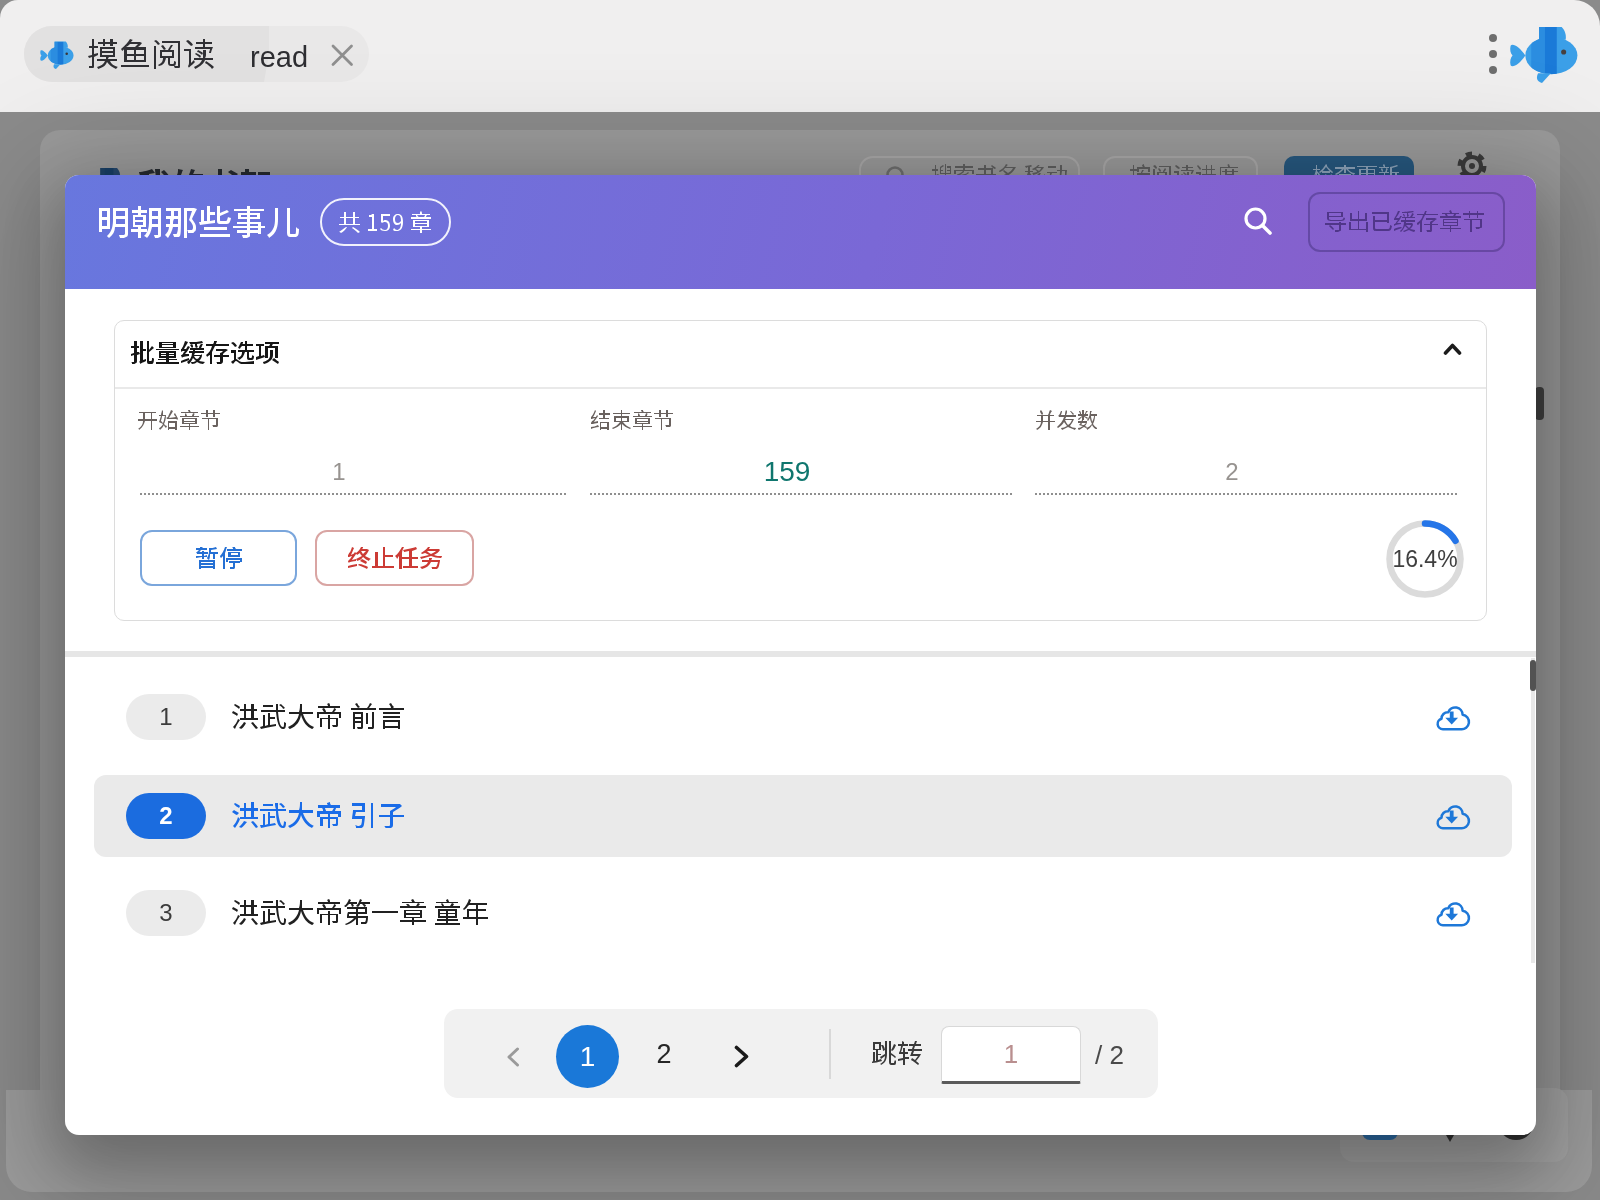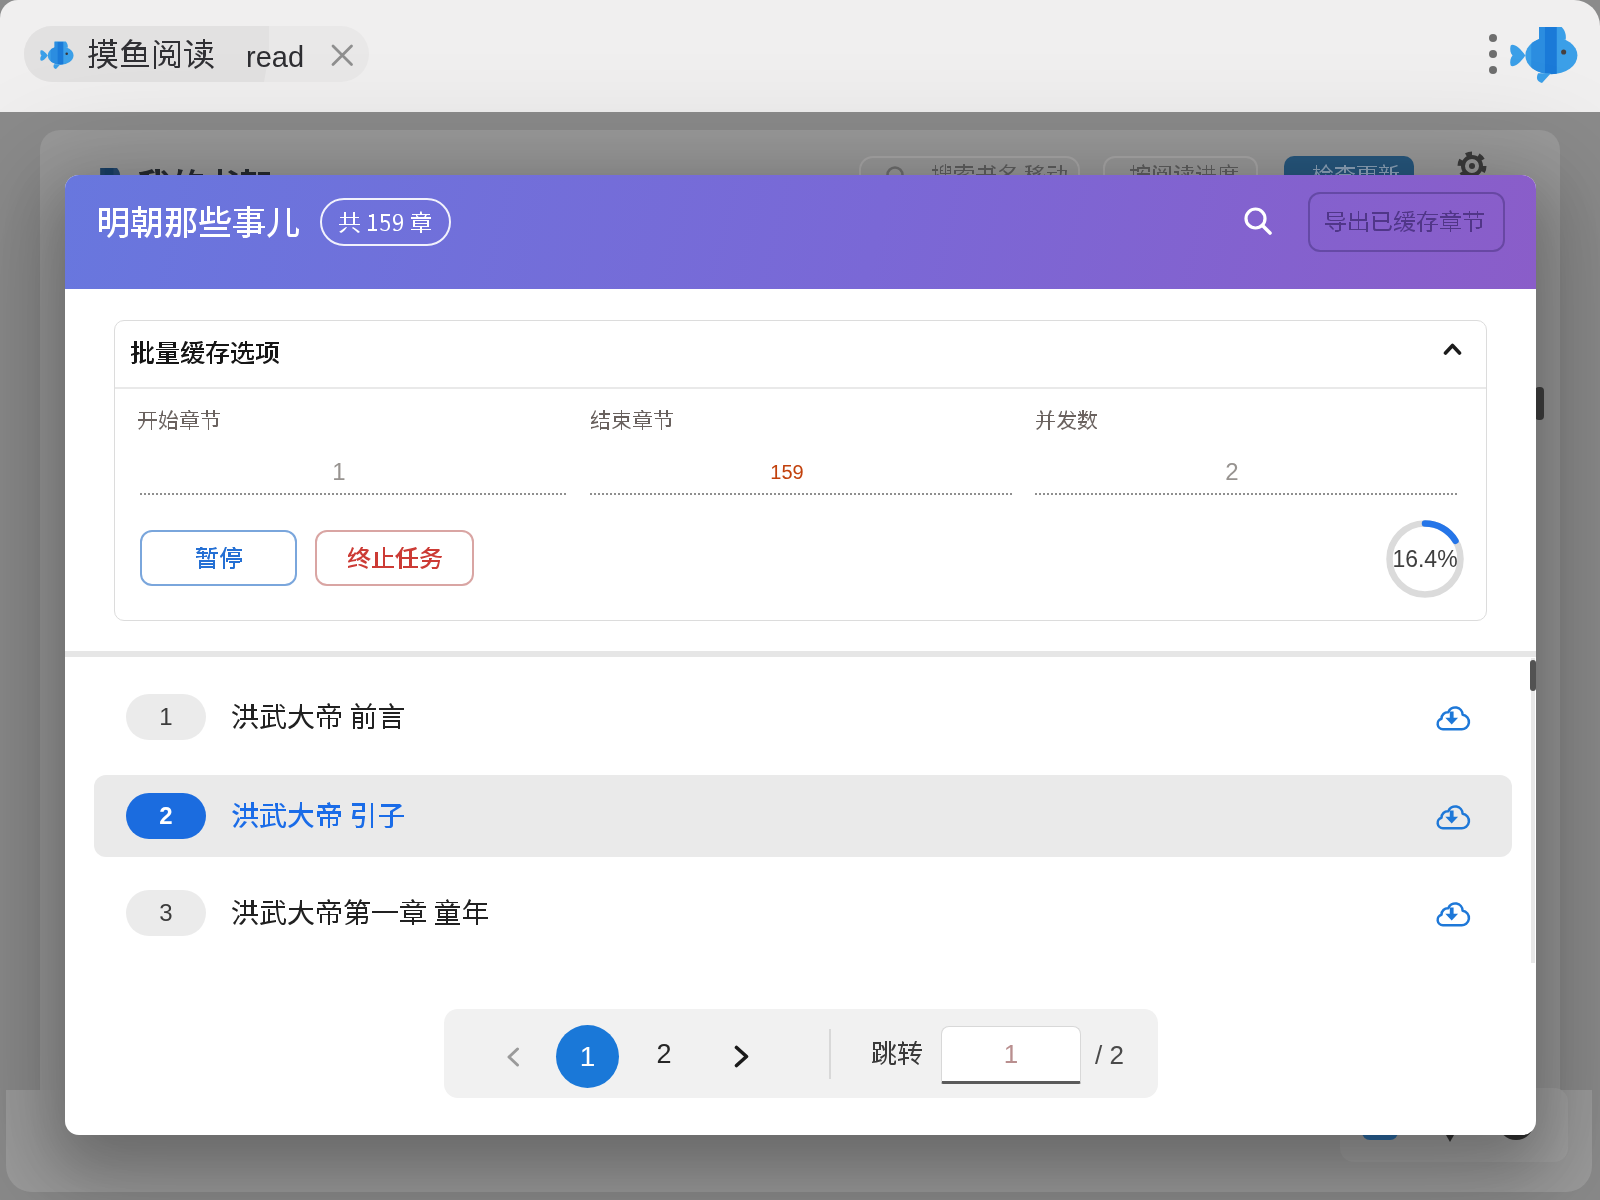--- a/index.html
+++ b/index.html
@@ -19,21 +19,21 @@
 <path d="M30 0 L53 0 C56 3 58 8 57 13 L30 13 Z" fill="#3b9fe8"></path>
 <ellipse cx="42.5" cy="29" rx="26.5" ry="19" fill="#3b9fe8"></ellipse>
 <path d="M22 0 h14 v52 h-14 z" fill="#2b8de0" clip-path="url(#fc40)"></path>
 <path d="M36 0 h12 v52 h-12 z" fill="#1a7ad8" clip-path="url(#fc40)"></path>
 <path d="M29 47 L42 47 L33 57 C27 55 27 51 29 47 Z" fill="#3b9fe8"></path>
 <circle cx="55" cy="25.5" r="2.6" fill="#3a3436"></circle>
 </svg>
 <svg style="position:absolute;left:87px;top:34px;overflow:visible" width="130" height="40">
       <path transform="translate(0,32)" fill="#303034" d="M15 -13H26V-11H15ZM15 -17H26V-15H15ZM23 -27V-24H18V-27H16V-24H11V-22H16V-20H18V-22H23V-20H26V-22H30V-24H26V-27ZM13 -19V-9H19C19 -8 19 -7 19 -7H10V-5H18C17 -2 14 -0 10 1C10 1 11 2 11 3C17 1 19 -1 20 -4C22 -1 25 1 29 3C30 2 30 1 31 1C27 -0 24 -2 23 -5H30V-7H21C21 -7 21 -8 22 -9H28V-19ZM5 -27V-20H2V-18H5V-11L1 -10L2 -8L5 -9V-0C5 0 5 0 5 0C4 0 3 0 2 0C2 1 2 2 2 2C4 2 6 2 6 2C7 2 7 1 7 -0V-9L11 -11L11 -13L7 -12V-18H11V-20H7V-27Z M34 -1V1H62V-1ZM40 -10H47V-6H40ZM49 -10H57V-6H49ZM40 -16H47V-12H40ZM49 -16H57V-12H49ZM43 -27C41 -24 38 -20 34 -17C34 -17 35 -16 35 -15C36 -16 37 -16 37 -17V-4H59V-19H51C53 -20 54 -22 55 -23L53 -24L53 -24H44C45 -25 45 -26 46 -26ZM39 -19C41 -20 42 -21 43 -22H51C50 -21 49 -20 48 -19Z M75 -14H85V-10H75ZM67 -20V3H69V-20ZM67 -25C69 -24 70 -22 71 -21L73 -22C72 -23 71 -25 69 -26ZM74 -20C75 -19 76 -17 77 -16H73V-8H76C76 -5 75 -3 71 -1C71 -1 72 -0 72 0C77 -1 78 -4 79 -8H81V-3C81 -1 82 -0 84 -0C84 -0 86 -0 87 -0C88 -0 89 -1 89 -4C89 -4 88 -5 87 -5C87 -3 87 -2 86 -2C86 -2 84 -2 84 -2C83 -2 83 -2 83 -3V-8H87V-16H83C84 -18 85 -19 86 -21L84 -21C83 -20 82 -18 81 -16H77L79 -17C78 -18 77 -20 76 -21ZM75 -25V-23H91V-0C91 0 91 0 90 0C90 0 88 0 87 0C87 1 88 2 88 2C90 2 91 2 92 2C93 2 93 1 93 -0V-25Z M110 -14C112 -14 114 -12 115 -11L116 -13C115 -14 113 -15 111 -16ZM108 -12C110 -11 112 -9 113 -8L114 -10C113 -11 111 -12 109 -13ZM118 -3C120 -2 124 1 125 3L127 1C125 -1 122 -3 119 -5ZM99 -25C101 -23 103 -21 104 -20L106 -21C105 -23 103 -25 101 -26ZM108 -19V-17H123C123 -16 122 -14 122 -13L124 -13C124 -14 125 -17 126 -19L124 -19L124 -19H118V-22H125V-24H118V-27H116V-24H109V-22H116V-19ZM116 -16V-12C116 -11 116 -9 116 -8H107V-6H115C114 -3 111 -1 107 1C107 1 108 2 108 3C114 0 117 -3 118 -6H126V-8H118C119 -9 119 -11 119 -12V-16ZM97 -17V-15H102V-3C102 -1 101 -0 101 0C101 1 102 1 102 2V2C102 1 103 1 108 -4C108 -4 107 -5 107 -6L104 -3V-17Z"></path>
     </svg>
-<div class="abs" style="left:240px;top:41px;width:70px;height:34px;font-size:29px;color:#2e2e32;text-align:center;">read</div>
+<div class="abs" style="left:250px;top:41px;width:70px;height:34px;font-size:29px;color:#2e2e32;">read</div>
 <svg class="abs" style="left:330px;top:43px" width="25" height="25">
       <path d="M3 3 L21.5 21.5 M21.5 3 L3 21.5" stroke="#8f8f8f" stroke-width="2.8" stroke-linecap="round"></path>
     </svg>
 <svg class="abs" style="left:1486px;top:31px" width="16" height="48">
       <circle cx="7" cy="7" r="4" fill="#6e6e6e"></circle>
       <circle cx="7" cy="23" r="4" fill="#6e6e6e"></circle>
       <circle cx="7" cy="39" r="4" fill="#6e6e6e"></circle>
     </svg>
 <svg class="abs" style="left:1509px;top:27px" width="70" height="57" viewBox="0 0 70 58">
 <clipPath id="fc1509">
@@ -122,21 +122,21 @@
 <svg style="position:absolute;left:72px;top:232px;overflow:visible" width="86" height="26">
         <path transform="translate(0,21)" fill="#6a625f" d="M14 -15V-9H8V-10V-15ZM1 -9V-7H6C6 -4 5 -2 1 1C2 1 2 1 2 2C6 -1 7 -4 8 -7H14V2H15V-7H20V-9H15V-15H19V-16H2V-15H6V-10L6 -9Z M31 -7V2H32V1H38V2H40V-7ZM32 -1V-5H38V-1ZM30 -9C31 -9 32 -9 39 -9C40 -9 40 -8 40 -8L41 -9C41 -10 39 -13 38 -15L37 -14C37 -13 38 -12 39 -11L32 -10C33 -12 35 -15 36 -17L34 -18C33 -15 31 -12 31 -11C30 -11 30 -10 29 -10C30 -10 30 -9 30 -9ZM25 -12H28C27 -9 27 -7 26 -5C25 -6 25 -6 24 -7C24 -8 25 -10 25 -12ZM22 -6C23 -5 25 -5 26 -4C25 -2 23 -0 22 0C22 1 23 1 23 2C24 1 26 -1 27 -3C27 -2 28 -1 29 -0L30 -2C29 -2 28 -3 27 -4C28 -6 29 -9 29 -13L28 -13L28 -13H26C26 -15 26 -16 26 -17L25 -18C25 -16 24 -15 24 -13H22V-12H24C23 -10 23 -8 22 -6Z M47 -6H58V-5H47ZM47 -9H58V-7H47ZM45 -10V-4H52V-2H43V-1H52V2H53V-1H62V-2H53V-4H60V-10ZM48 -14C48 -14 48 -13 48 -12H43V-11H62V-12H57C57 -13 57 -14 58 -14L56 -15C56 -14 55 -13 55 -12H50C50 -13 49 -14 49 -15ZM51 -18C51 -17 52 -16 52 -16H44V-15H61V-16H54C53 -17 53 -17 53 -18Z M65 -10V-9H71V2H72V-9H79V-3C79 -3 79 -3 79 -3C78 -3 77 -3 75 -3C76 -2 76 -2 76 -1C78 -1 79 -1 80 -1C81 -2 81 -2 81 -3V-10ZM76 -18V-15H71V-18H69V-15H64V-14H69V-11H71V-14H76V-11H78V-14H83V-15H78V-18Z"></path>
       </svg>
 <svg style="position:absolute;left:525px;top:232px;overflow:visible" width="86" height="26">
         <path transform="translate(0,21)" fill="#6a625f" d="M1 -1 1 1C3 0 6 -1 9 -1L8 -3C6 -2 3 -1 1 -1ZM1 -9C1 -9 2 -9 5 -10C4 -8 3 -7 2 -7C2 -6 1 -6 1 -5C1 -5 1 -4 1 -4C2 -4 3 -4 8 -5C8 -6 8 -6 8 -7L4 -6C5 -8 7 -10 8 -12L7 -13C7 -12 6 -12 6 -11L3 -11C4 -12 5 -15 6 -17L5 -18C4 -15 2 -12 2 -12C1 -11 1 -11 1 -11C1 -10 1 -9 1 -9ZM13 -18V-15H9V-13H13V-10H9V-9H19V-10H15V-13H20V-15H15V-18ZM10 -6V2H11V1H17V2H19V-6ZM11 -1V-5H17V-1Z M24 -12V-6H30C28 -3 25 -1 22 -0C22 -0 23 1 23 1C26 -0 29 -2 31 -4V2H32V-4C34 -2 37 -0 40 1C40 1 41 -0 41 -0C38 -1 35 -3 33 -6H39V-12H32V-14H40V-15H32V-18H31V-15H23V-14H31V-12ZM26 -10H31V-7H26ZM32 -10H37V-7H32Z M47 -6H58V-5H47ZM47 -9H58V-7H47ZM45 -10V-4H52V-2H43V-1H52V2H53V-1H62V-2H53V-4H60V-10ZM48 -14C48 -14 48 -13 48 -12H43V-11H62V-12H57C57 -13 57 -14 58 -14L56 -15C56 -14 55 -13 55 -12H50C50 -13 49 -14 49 -15ZM51 -18C51 -17 52 -16 52 -16H44V-15H61V-16H54C53 -17 53 -17 53 -18Z M65 -10V-9H71V2H72V-9H79V-3C79 -3 79 -3 79 -3C78 -3 77 -3 75 -3C76 -2 76 -2 76 -1C78 -1 79 -1 80 -1C81 -2 81 -2 81 -3V-10ZM76 -18V-15H71V-18H69V-15H64V-14H69V-11H71V-14H76V-11H78V-14H83V-15H78V-18Z"></path>
       </svg>
 <svg style="position:absolute;left:970px;top:232px;overflow:visible" width="65" height="26">
         <path transform="translate(0,21)" fill="#6a625f" d="M13 -12V-7H8V-8V-12ZM15 -18C14 -16 14 -15 13 -13H2V-12H6V-8V-7H1V-6H6C6 -3 4 -1 1 1C1 1 2 1 2 2C6 -0 7 -3 8 -6H13V2H15V-6H20V-7H15V-12H19V-13H15C15 -14 16 -16 17 -17ZM5 -17C5 -16 6 -14 7 -13L8 -14C8 -15 7 -17 6 -18Z M35 -17C36 -16 37 -14 38 -13L39 -14C38 -15 37 -16 36 -17ZM24 -11C24 -11 25 -11 26 -11H29C28 -7 25 -4 22 -1C22 -1 23 -0 23 0C26 -2 28 -4 29 -6C30 -5 31 -3 32 -2C30 -1 28 -0 26 0C26 1 27 1 27 2C29 1 31 0 33 -1C35 0 38 1 40 2C40 1 41 1 41 0C39 -0 36 -1 35 -2C36 -4 38 -6 39 -9L38 -9L37 -9H30C31 -10 31 -11 31 -11H41L41 -13H31C32 -14 32 -16 32 -17L31 -18C30 -16 30 -14 30 -13H26C26 -14 27 -15 27 -17L26 -17C25 -15 25 -14 24 -13C24 -13 24 -13 23 -12C24 -12 24 -11 24 -11ZM33 -3C32 -4 31 -6 30 -8H37C36 -6 35 -4 33 -3Z M51 -17C51 -16 50 -15 50 -14L51 -14C51 -15 52 -16 53 -17ZM44 -17C44 -16 45 -15 45 -14L46 -14C46 -15 46 -16 45 -17ZM51 -5C50 -4 49 -3 49 -3C48 -3 47 -3 46 -4C47 -4 47 -5 47 -5ZM44 -3C45 -3 46 -2 48 -2C46 -1 45 -0 43 0C43 1 43 1 44 2C46 1 47 0 49 -1C50 -1 50 -0 51 0L52 -1C51 -1 51 -2 50 -2C51 -3 52 -5 52 -6L52 -7L51 -7H48L48 -8L47 -8C47 -8 47 -7 46 -7H43V-5H46C45 -5 45 -4 44 -3ZM47 -18V-14H43V-12H47C46 -11 44 -10 43 -9C43 -9 43 -8 44 -8C45 -9 46 -10 47 -11V-8H49V-11C50 -11 51 -10 52 -9L53 -10C52 -11 50 -12 49 -12H53V-14H49V-18ZM55 -17C55 -14 54 -10 52 -8C52 -8 53 -7 53 -7C54 -8 54 -9 55 -10C55 -8 56 -6 57 -4C55 -2 54 -1 51 0C52 1 52 1 52 2C54 1 56 -1 57 -3C58 -1 60 1 61 1C62 1 62 1 62 0C61 -1 59 -2 58 -4C59 -6 60 -9 60 -12H62V-14H56C56 -15 56 -16 57 -17ZM59 -12C59 -10 58 -8 57 -6C57 -8 56 -10 56 -12Z"></path>
       </svg>
 <div class="abs" style="left:75px;top:275px;width:426px;height:45px;border-bottom:2px dotted #8f8f8f;box-sizing:border-box;text-align:center;font-size:24px;color:#979390;line-height:44px;padding-right:28px;">1</div>
-<div class="abs" style="left:525px;top:275px;width:422px;height:45px;border-bottom:2px dotted #8f8f8f;box-sizing:border-box;text-align:center;font-size:20px;color:#c2410c;line-height:44px;padding-right:28px;">159</div>
+<div class="abs" style="left:525px;top:275px;width:422px;height:45px;border-bottom:2px dotted #8f8f8f;box-sizing:border-box;text-align:center;font-size:28px;color:#0f766e;line-height:44px;padding-right:28px;">159</div>
 <div class="abs" style="left:970px;top:275px;width:422px;height:45px;border-bottom:2px dotted #8f8f8f;box-sizing:border-box;text-align:center;font-size:24px;color:#979390;line-height:44px;padding-right:28px;">2</div>
 <div class="abs" style="left:75px;top:355px;width:157px;height:56px;border:2px solid #7aa6dc;border-radius:12px;box-sizing:border-box;"></div>
 <svg style="position:absolute;left:130px;top:368px;overflow:visible" width="50" height="30">
         <path transform="translate(0,24)" fill="#2570d4" d="M14 -19V-15C14 -13 13 -11 12 -9C12 -8 13 -8 14 -7C15 -9 15 -11 15 -13H18V-8H20V-13H23V-15H16V-15V-17C18 -17 20 -18 22 -18L21 -20C19 -19 16 -19 14 -19ZM6 -2H18V-1H6ZM6 -4V-5H18V-4ZM4 -7V2H6V1H18V2H20V-7ZM1 -11 1 -9 7 -10V-8H9V-10L12 -10L12 -12L9 -11V-13H13V-15H9V-16H7V-15H4C5 -15 5 -16 6 -17H12V-19H7L8 -20L5 -20C5 -20 5 -19 5 -19H1V-17H4C3 -16 3 -16 3 -16C2 -15 2 -15 1 -15C2 -14 2 -13 2 -13C2 -13 3 -13 4 -13H7V-11Z M36 -14H43V-12H36ZM33 -15V-10H45V-15ZM31 -9V-5H33V-7H45V-5H47V-9ZM37 -20C38 -19 38 -19 38 -18H32V-16H47V-18H41C40 -19 40 -20 40 -20ZM34 -6V-4H38V-0C38 -0 38 -0 38 -0C37 0 36 0 35 -0C35 1 35 1 35 2C37 2 38 2 39 2C40 1 40 1 40 -0V-4H45V-6ZM30 -20C29 -17 27 -13 25 -11C25 -10 26 -9 26 -9C26 -9 27 -10 28 -11V2H30V-14C31 -16 31 -18 32 -20Z"></path>
       </svg>
 <div class="abs" style="left:250px;top:355px;width:159px;height:56px;border:2px solid #d9a5a3;border-radius:12px;box-sizing:border-box;"></div>
 <svg style="position:absolute;left:282px;top:368px;overflow:visible" width="98" height="30">
         <path transform="translate(0,24)" fill="#cc3b35" d="M1 -1 1 1C4 0 7 -0 10 -1L10 -3C6 -2 3 -2 1 -1ZM13 -6C15 -5 17 -4 19 -3L20 -5C19 -6 17 -7 15 -8ZM11 -2C14 -1 18 1 20 2L21 0C19 -1 15 -3 12 -3ZM14 -20C13 -18 12 -16 9 -14L8 -15C7 -14 7 -13 6 -13L4 -12C5 -14 6 -17 7 -19L5 -20C4 -17 3 -14 2 -14C2 -13 1 -12 1 -12C1 -12 1 -11 1 -10C2 -10 2 -10 5 -11C4 -9 3 -8 3 -8C2 -7 1 -6 1 -6C1 -6 1 -5 2 -4C2 -5 3 -5 9 -6C9 -6 9 -7 9 -8L5 -7C6 -9 8 -11 9 -13C10 -13 10 -12 10 -12C11 -13 12 -13 13 -14C13 -13 14 -12 15 -11C13 -10 11 -9 9 -8C9 -8 10 -7 10 -6C13 -7 15 -8 16 -10C18 -8 20 -7 22 -6C22 -7 23 -8 24 -8C22 -9 20 -10 18 -11C20 -13 21 -15 22 -17L20 -18L20 -18H15C16 -19 16 -19 16 -20ZM14 -16H19C18 -15 17 -14 16 -13C15 -14 15 -15 14 -16Z M28 -15V-1H25V1H47V-1H38V-10H46V-12H38V-20H36V-1H31V-15Z M56 -1V1H71V-1H65V-8H71V-10H65V-16C67 -17 69 -17 70 -18L69 -20C66 -19 61 -18 56 -17C56 -17 57 -16 57 -15C59 -15 60 -16 62 -16V-10H55V-8H62V-1ZM55 -20C53 -17 51 -13 48 -11C49 -10 50 -9 50 -8C51 -9 51 -10 52 -11V2H55V-14C55 -16 56 -18 57 -20Z M82 -9C82 -8 82 -8 82 -7H75V-5H81C80 -2 77 -1 73 0C74 1 74 1 75 2C79 1 82 -1 84 -5H91C90 -2 90 -1 89 -0C89 -0 89 -0 88 -0C87 -0 86 -0 84 -0C85 0 85 1 85 2C87 2 88 2 89 2C90 2 90 2 91 1C92 0 92 -2 93 -6C93 -6 93 -7 93 -7H84C85 -8 85 -8 85 -9ZM89 -16C88 -15 86 -14 84 -13C82 -14 81 -15 80 -16L80 -16ZM81 -20C80 -18 77 -16 74 -14C74 -14 75 -13 75 -13C76 -13 77 -14 78 -14C79 -14 80 -13 82 -12C79 -11 76 -11 73 -10C73 -10 74 -9 74 -8C77 -9 81 -10 84 -11C87 -10 90 -9 94 -9C94 -9 95 -10 95 -11C92 -11 89 -11 87 -12C89 -13 92 -15 93 -17L92 -18L91 -18H82C82 -19 83 -19 83 -20Z"></path>
       </svg>
 <svg class="abs" style="left:1320px;top:344px" width="80" height="80">

